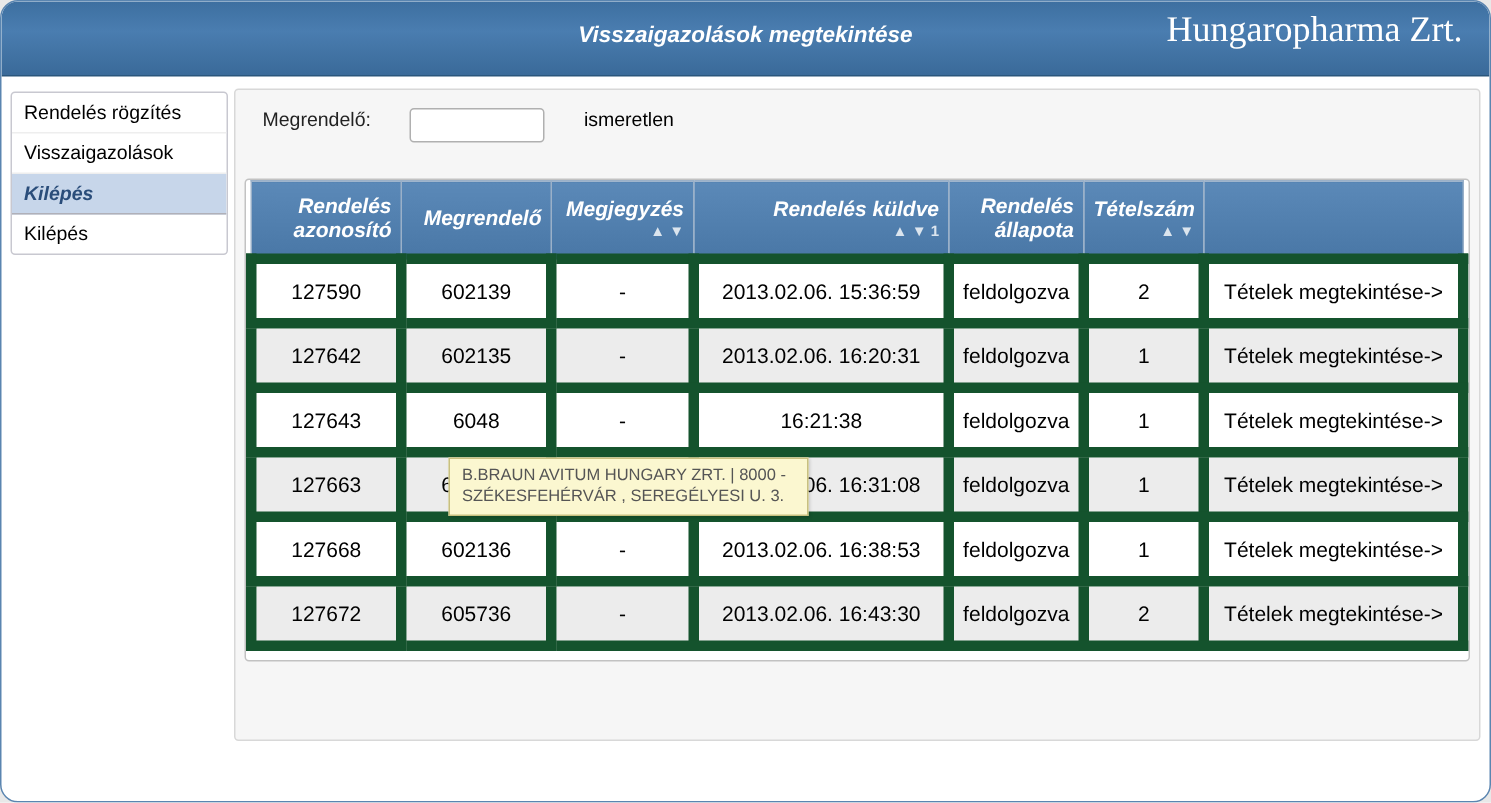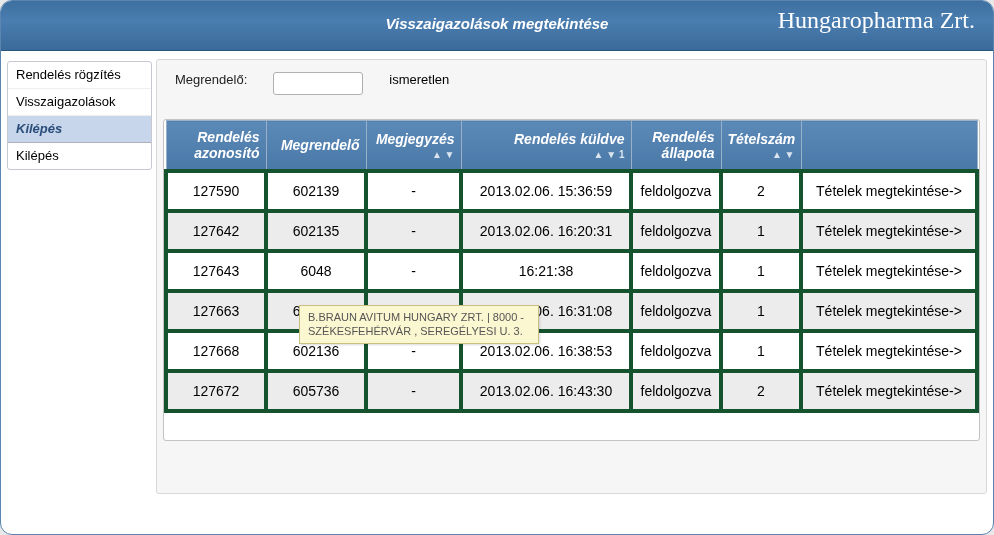--- a/index.html
+++ b/index.html
@@ -174,21 +174,21 @@
     vertical-align: middle;
   }
   .sort-ind {
     font-style: normal;
     font-size: 10px;
     opacity: 0.8;
     display: block;
     margin-top: 2px;
   }
   tbody td {
-    border: 4px solid #14532d;
+    border: 7px solid #14532d;
     padding: 10px 6px;
     text-align: center;
     font-size: 14px;
     color: #000;
     white-space: nowrap;
     overflow: hidden;
     text-overflow: ellipsis;
   }
   tbody tr:nth-child(even) td { background: #ececec; }
   tbody tr:nth-child(odd) td { background: #fff; }

